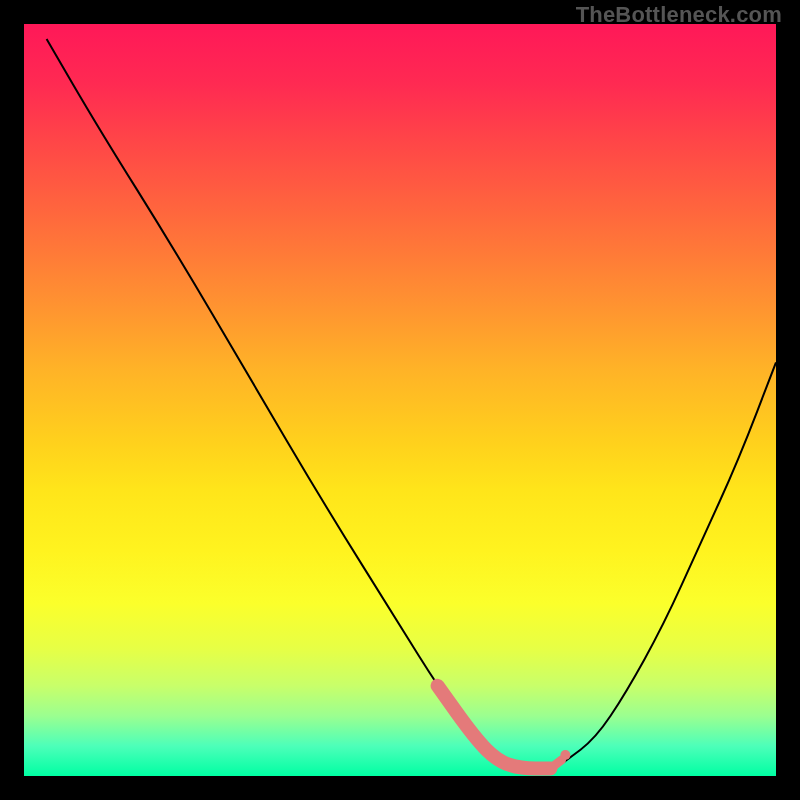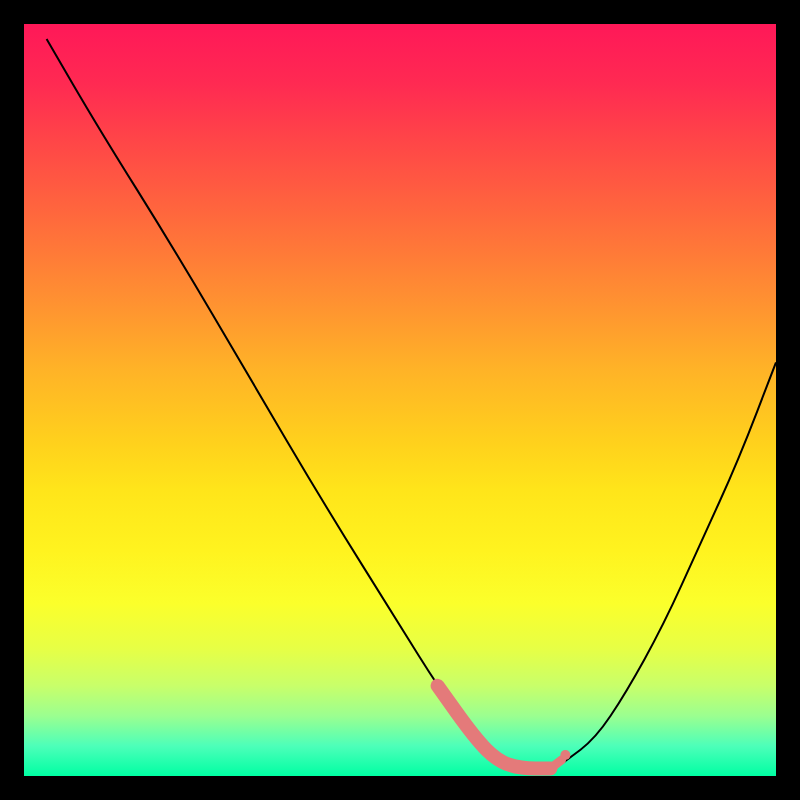--- a/index.html
+++ b/index.html
@@ -77,20 +77,21 @@
     stroke: #e47a7a;
     stroke-width: 9;
     stroke-linecap: round;
     stroke-dasharray: 14 6;
   }
 </style>
 </head>
 <body>
 
 <div class="container">
+  <div class="watermark">TheBottleneck.com</div>
 
   <div class="plot-area">
     <div class="gradient-bg"></div>
 
     <svg class="curve-svg" viewBox="0 0 752 752" preserveAspectRatio="none">
 
       <path id="curve-left" class="curve-line" d="M 22.6 15.0 Q 22.6 15.0 48.9 60.2 Q 75.2 105.3 112.8 165.4 Q 150.4 225.6 188.0 289.5 Q 225.6 353.4 263.2 417.4 Q 300.8 481.3 338.4 541.4 Q 376.0 601.6 394.8 631.7 Q 413.6 661.8 432.4 688.1 Q 451.2 714.4 462.5 725.7 Q 473.8 737.0 485.0 740.7 Q 496.3 744.5 511.4 744.5 Q 526.4 744.5 533.9 740.7 L 541.4 737.0"></path>
       <path id="curve-right" class="curve-line" d="M 541.4 737.0 Q 541.4 737.0 556.5 725.7 Q 571.5 714.4 586.6 691.8 Q 601.6 669.3 620.4 635.4 Q 639.2 601.6 658.0 560.2 Q 676.8 518.9 695.6 477.5 Q 714.4 436.2 733.2 387.3 L 752.0 338.4"></path>
 
       <path id="salmon-main" class="salmon-segment" d="M 413.6 661.8 Q 413.6 661.8 432.4 688.1 Q 451.2 714.4 462.5 725.7 Q 473.8 737.0 485.0 740.7 Q 496.3 744.5 511.4 744.5 L 526.4 744.5"></path>

